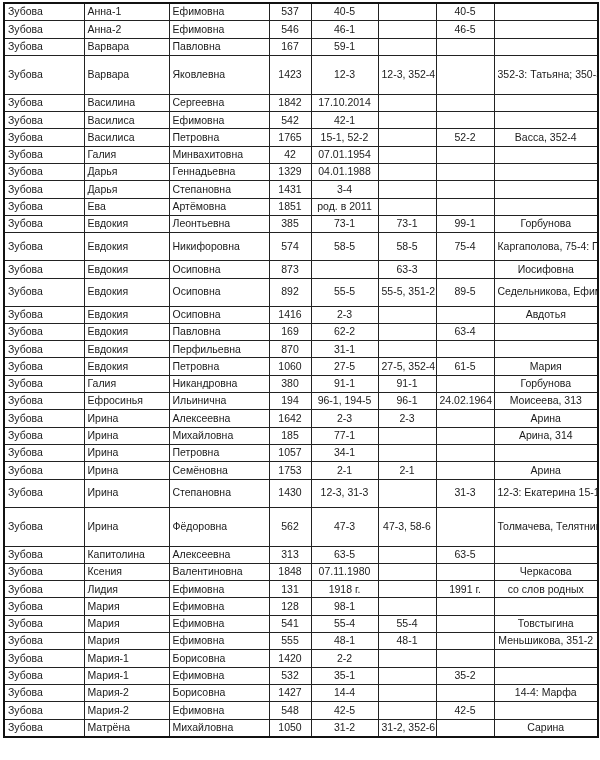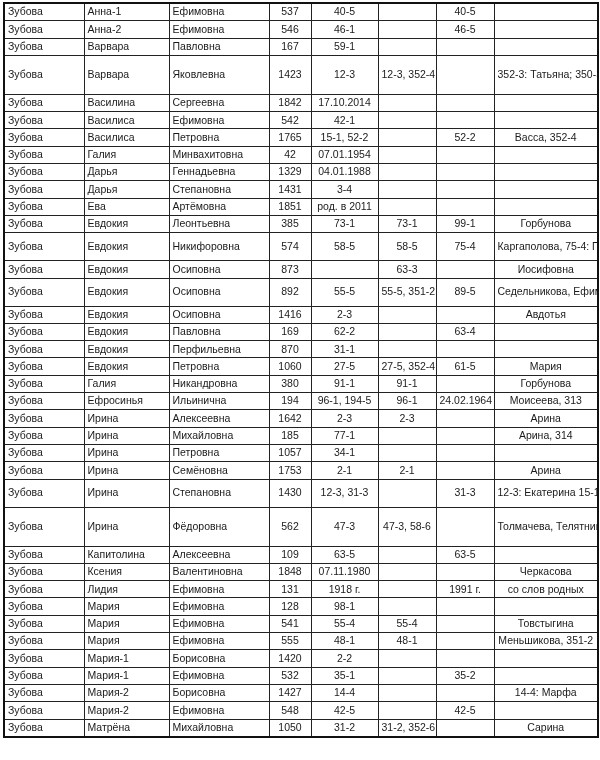--- a/index.html
+++ b/index.html
@@ -310,21 +310,21 @@
     <td class="c">562</td>
     <td class="c">47-3</td>
     <td class="c">47-3, 58-6</td>
     <td class="c"></td>
     <td class="note">Толмачева, Телятникова по 2-му браку</td>
   </tr>
       <tr>
     <td>Зубова</td>
     <td>Капитолина</td>
     <td>Алексеевна</td>
-    <td class="c">109</td>
+    <td class="c">313</td>
     <td class="c">63-5</td>
     <td class="c"></td>
     <td class="c">63-5</td>
     <td class="note"></td>
   </tr>
       <tr>
     <td>Зубова</td>
     <td>Ксения</td>
     <td>Валентиновна</td>
     <td class="c">1848</td>

